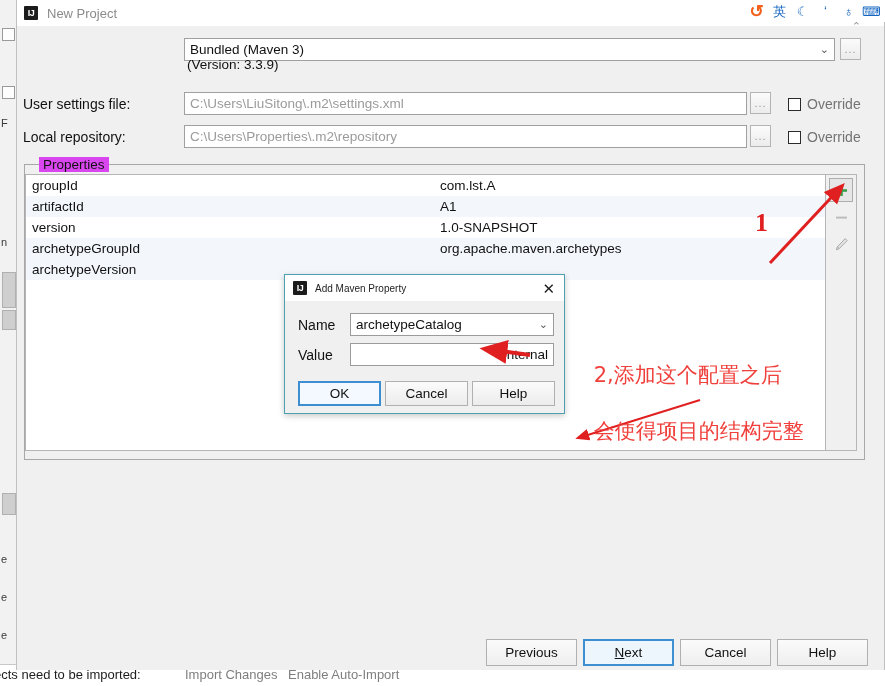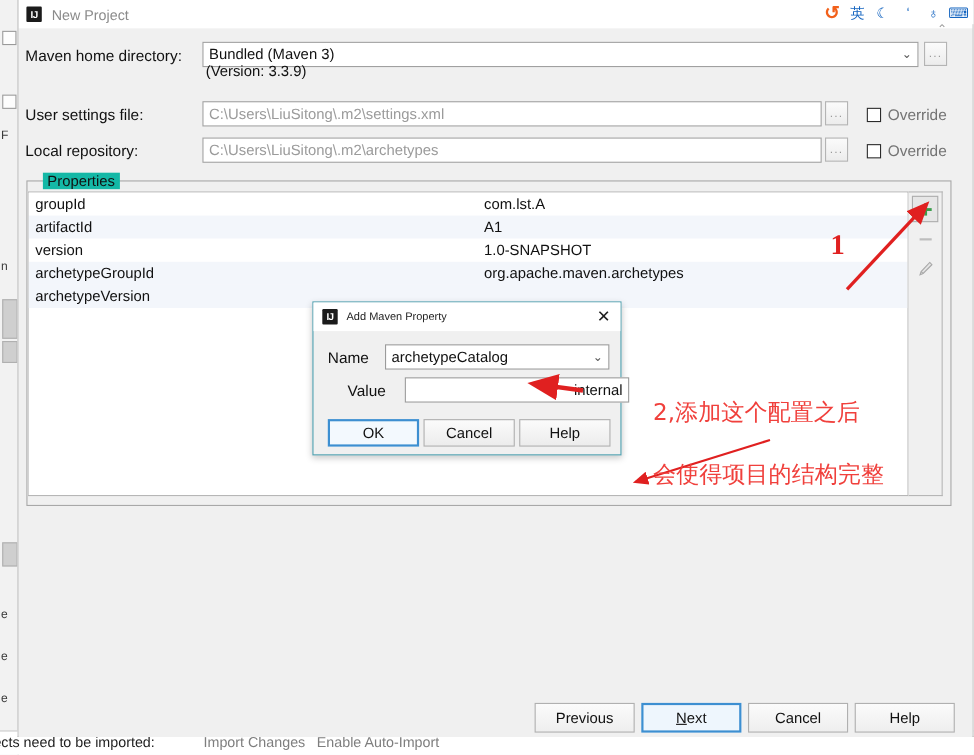--- a/index.html
+++ b/index.html
@@ -225,21 +225,21 @@
     position: absolute;
     left: 7px; top: 138px;
     width: 841px; height: 296px;
     border: 1px solid #a8a8a8;
     box-sizing: border-box;
     background: #f0f0f0;
   }
   #props-legend {
     position: absolute;
     left: 22px; top: 131px;
-    background: #14b8a6;
+    background: #d946ef;
     padding: 0 4px;
     font-size: 13.5px;
     color: #111111;
   }
   #props-table {
     position: absolute;
     left: 8px; top: 148px;
     width: 801px;
     height: 277px;
     background: #ffffff;
@@ -446,23 +446,20 @@
 
 <div id="wizard">
 
   <div id="wizard-titlebar">
     <div class="ij-logo">IJ</div>
     <div id="wizard-title">New Project</div>
   </div>
 
   <div id="wizard-body">
 
-    <div class="form-row" style="top:12px; left:6px;">
-      <span class="form-label">Maven home directory:</span>
-    </div>
     <div class="text-field" style="position:absolute; top:12px; left:167px; width:651px;">
       <span>Bundled (Maven 3)</span>
       <span class="combo-chevron">⌄</span>
     </div>
     <div class="browse-btn" style="position:absolute; top:12px; left:823px;">...</div>
 
     <div class="version-note" style="top:31px; left:170px;">(Version: 3.3.9)</div>
 
     <div class="form-row" style="top:66px; left:6px;">
       <span class="form-label">User settings file:</span>
@@ -470,21 +467,21 @@
     <div class="text-field dim" style="position:absolute; top:66px; left:167px; width:563px;">C:\Users\LiuSitong\.m2\settings.xml</div>
     <div class="browse-btn" style="position:absolute; top:66px; left:733px;">...</div>
     <div class="override-box" style="top:70px; left:771px;">
       <span class="checkbox"></span>
       <span class="override-label">Override</span>
     </div>
 
     <div class="form-row" style="top:99px; left:6px;">
       <span class="form-label">Local repository:</span>
     </div>
-    <div class="text-field dim" style="position:absolute; top:99px; left:167px; width:563px;">C:\Users\LiuSitong\.m2\archetypes</div>
+    <div class="text-field dim" style="position:absolute; top:99px; left:167px; width:563px;">C:\Users\Properties\.m2\repository</div>
     <div class="browse-btn" style="position:absolute; top:99px; left:733px;">...</div>
     <div class="override-box" style="top:103px; left:771px;">
       <span class="checkbox"></span>
       <span class="override-label">Override</span>
     </div>
 
     <div id="props-group"></div>
     <div id="props-legend">Properties</div>
 
     <div id="props-table">
@@ -550,21 +547,21 @@
   </div>
 
   <div class="amp-row" style="top:38px; left:13px;">
     <span class="amp-label">Name</span>
     <span class="amp-field">
       <span>archetypeCatalog</span>
       <span class="combo-chevron">⌄</span>
     </span>
   </div>
 
-  <div class="amp-row" style="top:68px; left:31px;">
+  <div class="amp-row" style="top:68px; left:13px;">
     <span class="amp-label">Value</span>
     <span class="amp-field">internal</span>
   </div>
 
   <div class="amp-btn default" style="top:106px; left:13px; width:83px;">OK</div>
   <div class="amp-btn" style="top:106px; left:100px; width:83px;">Cancel</div>
   <div class="amp-btn" style="top:106px; left:187px; width:83px;">Help</div>
 </div>
 
 <div id="annot-layer">

